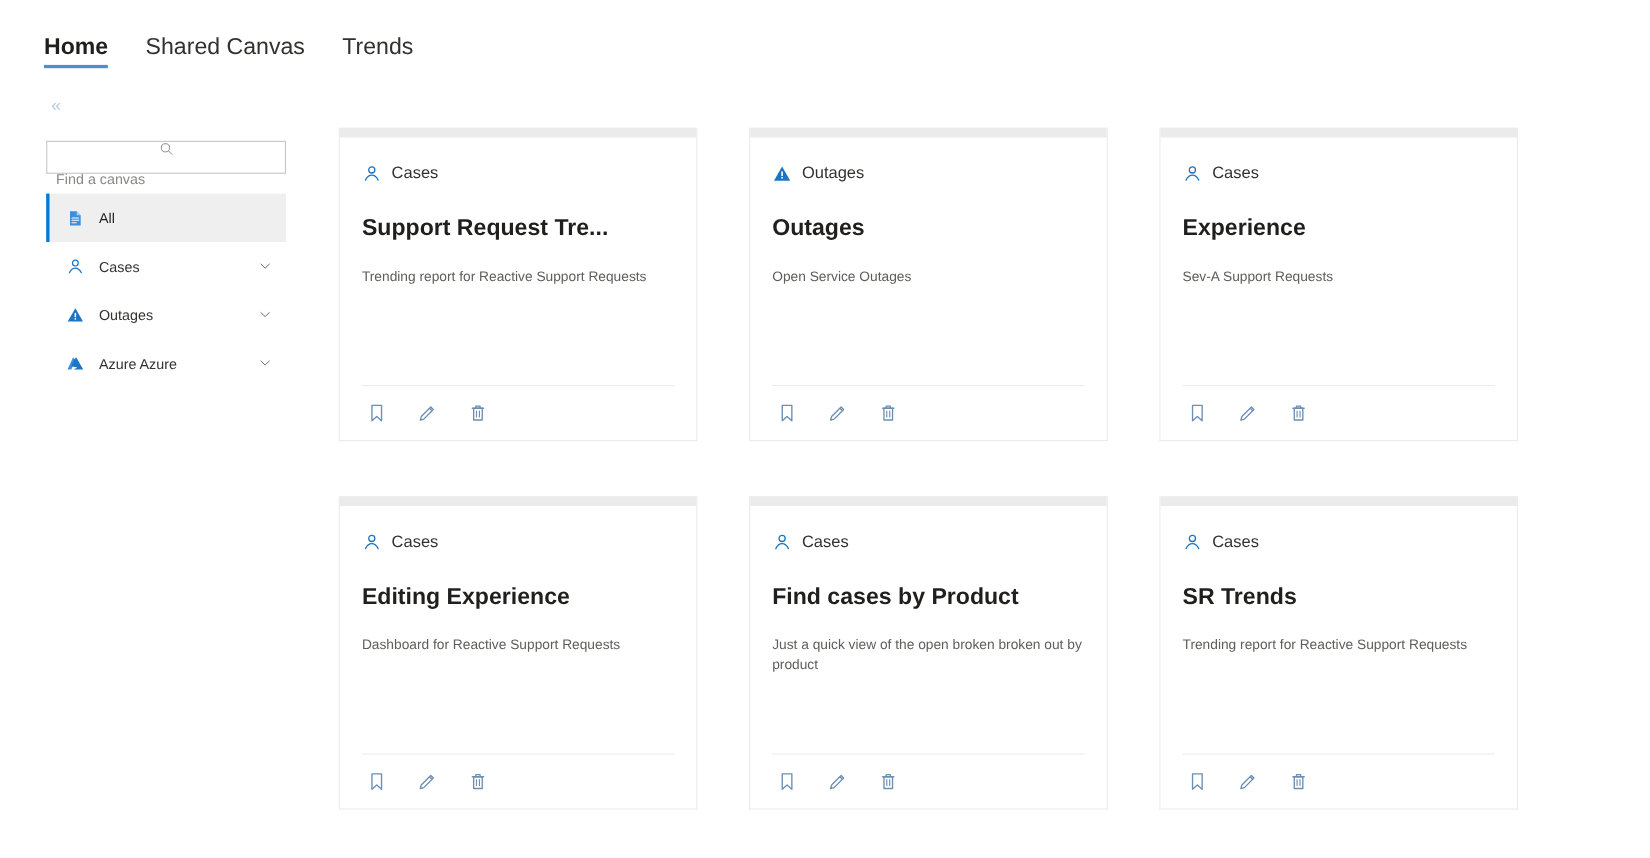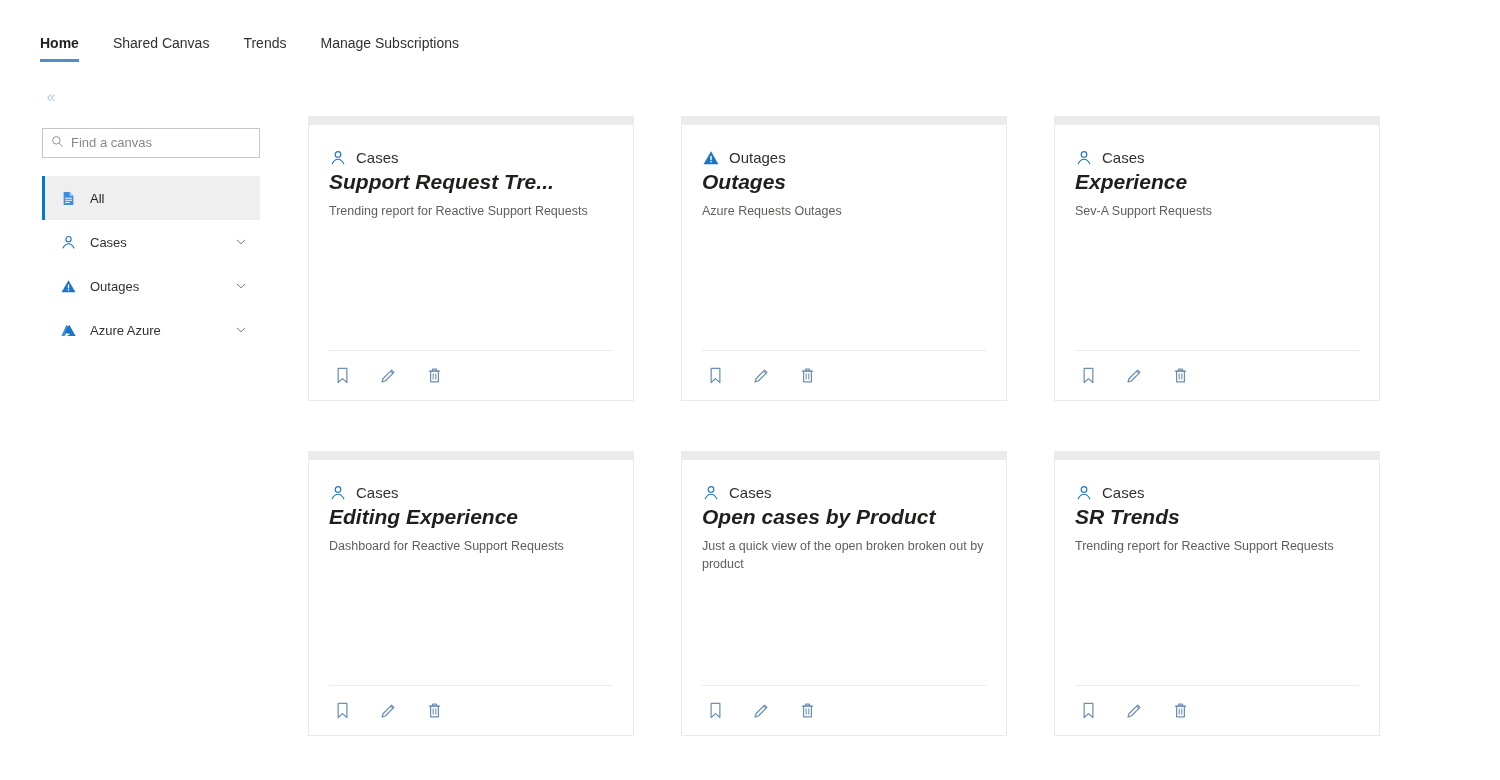--- a/index.html
+++ b/index.html
@@ -14,21 +14,21 @@
   
   .topnav {
     position: absolute;
     top: 22px; left: 40px;
     display: flex;
     align-items: flex-end;
     gap: 34px;
     height: 40px;
   }
   .navitem {
-    font-size: 14px;
+    font-size: 21px;
     color: #323130;
     line-height: 26px;
     padding-bottom: 6px;
     position: relative;
     cursor: pointer;
     white-space: nowrap;
   }
   .navitem.active { font-weight: 600; color: #201f1e; }
   .navitem.active::after {
     content: "";
@@ -58,20 +58,21 @@
   }
   .search-box {
     position: relative;
     height: 30px;
     border: 1px solid #c8c6c4;
     background: #fff;
     display: flex;
     align-items: center;
     padding: 0 8px;
     gap: 7px;
+    flex-direction: column;
   }
   .search-box svg { flex: 0 0 auto; }
   .search-input {
     border: 0; outline: 0;
     background: transparent;
     font-family: "Liberation Sans", sans-serif;
     font-size: 13px;
     color: #605e5c;
     width: 100%;
     line-height: 18px;
@@ -152,30 +153,30 @@
     width: 18px; height: 18px;
     display: flex; align-items: center; justify-content: center;
     flex: 0 0 auto;
   }
   .card-cat .cat-label {
     font-size: 15px;
     color: #323130;
     line-height: 20px;
   }
   .card-title {
+    margin-top: 26px;
     font-size: 21px;
     font-weight: 600;
     color: #201f1e;
     line-height: 26px;
     white-space: nowrap;
     overflow: hidden;
-    font-style: italic;
   }
   .card-desc {
-    margin-top: 7px;
+    margin-top: 21px;
     font-size: 12.5px;
     color: #605e5c;
     line-height: 18px;
   }
   .card-footer {
     flex: 0 0 auto;
     border-top: 1px solid #ebebeb;
     margin: 0 20px;
     height: 50px;
     display: flex;
@@ -189,21 +190,20 @@
     cursor: pointer;
   }
 </style>
 </head>
 <body>
 
 <div class="topnav">
     <div class="navitem active">Home</div>
     <div class="navitem">Shared Canvas</div>
     <div class="navitem">Trends</div>
-    <div class="navitem">Manage Subscriptions</div>
   </div>
 
 <div class="collapse-btn">«</div>
 
 <div class="sidebar">
   <div class="search-box">
     <span>
       <svg width="13" height="13" viewBox="0 0 16 16" fill="none">
         <circle cx="6.6" cy="6.6" r="4.6" stroke="#8a8886" stroke-width="1.1"></circle>
         <line x1="10.1" y1="10.1" x2="14.3" y2="14.3" stroke="#8a8886" stroke-width="1.1"></line>
@@ -307,21 +307,21 @@
           <span class="cat-icon">
             <svg width="18" height="18" viewBox="0 0 20 20" fill="none">
               <path d="M10 2.6 18.2 16.9H1.8z" fill="#1b74c4"></path>
               <rect x="9.2" y="7.6" width="1.6" height="4.6" fill="#fff"></rect>
               <rect x="9.2" y="13.2" width="1.6" height="1.6" fill="#fff"></rect>
             </svg>
           </span>
           <span class="cat-label">Outages</span>
         </div>
         <div class="card-title">Outages</div>
-        <div class="card-desc">Azure Requests Outages</div>
+        <div class="card-desc">Open Service Outages</div>
       </div>
       <div class="card-footer">
         <div class="icon-btn" title="Bookmark">
           <svg width="19" height="19" viewBox="0 0 20 20" fill="none">
             <path d="M5.4 2.6h9.2v14.8L10 13.3l-4.6 4.1z" stroke="currentColor" stroke-width="1.3" fill="none" stroke-linejoin="round"></path>
           </svg>
         </div>
         <div class="icon-btn" title="Edit">
           <svg width="19" height="19" viewBox="0 0 20 20" fill="none">
             <path d="M3.2 16.8l1-3.4L13.3 4.3l2.4 2.4-9.1 9.1z" stroke="currentColor" stroke-width="1.3" fill="none" stroke-linejoin="round"></path>
@@ -417,21 +417,21 @@
       <div class="card-body">
         <div class="card-cat">
           <span class="cat-icon">
             <svg width="18" height="18" viewBox="0 0 20 20" fill="none">
               <circle cx="10" cy="6.1" r="3.1" stroke="#1b74c4" stroke-width="1.3"></circle>
               <path d="M3.6 16.4c1.6-3.3 3.9-5 6.4-5s4.8 1.7 6.4 5" stroke="#1b74c4" stroke-width="1.3" stroke-linecap="round" fill="none"></path>
             </svg>
           </span>
           <span class="cat-label">Cases</span>
         </div>
-        <div class="card-title">Open cases by Product</div>
+        <div class="card-title">Find cases by Product</div>
         <div class="card-desc">Just a quick view of the open broken broken out by product</div>
       </div>
       <div class="card-footer">
         <div class="icon-btn" title="Bookmark">
           <svg width="19" height="19" viewBox="0 0 20 20" fill="none">
             <path d="M5.4 2.6h9.2v14.8L10 13.3l-4.6 4.1z" stroke="currentColor" stroke-width="1.3" fill="none" stroke-linejoin="round"></path>
           </svg>
         </div>
         <div class="icon-btn" title="Edit">
           <svg width="19" height="19" viewBox="0 0 20 20" fill="none">

